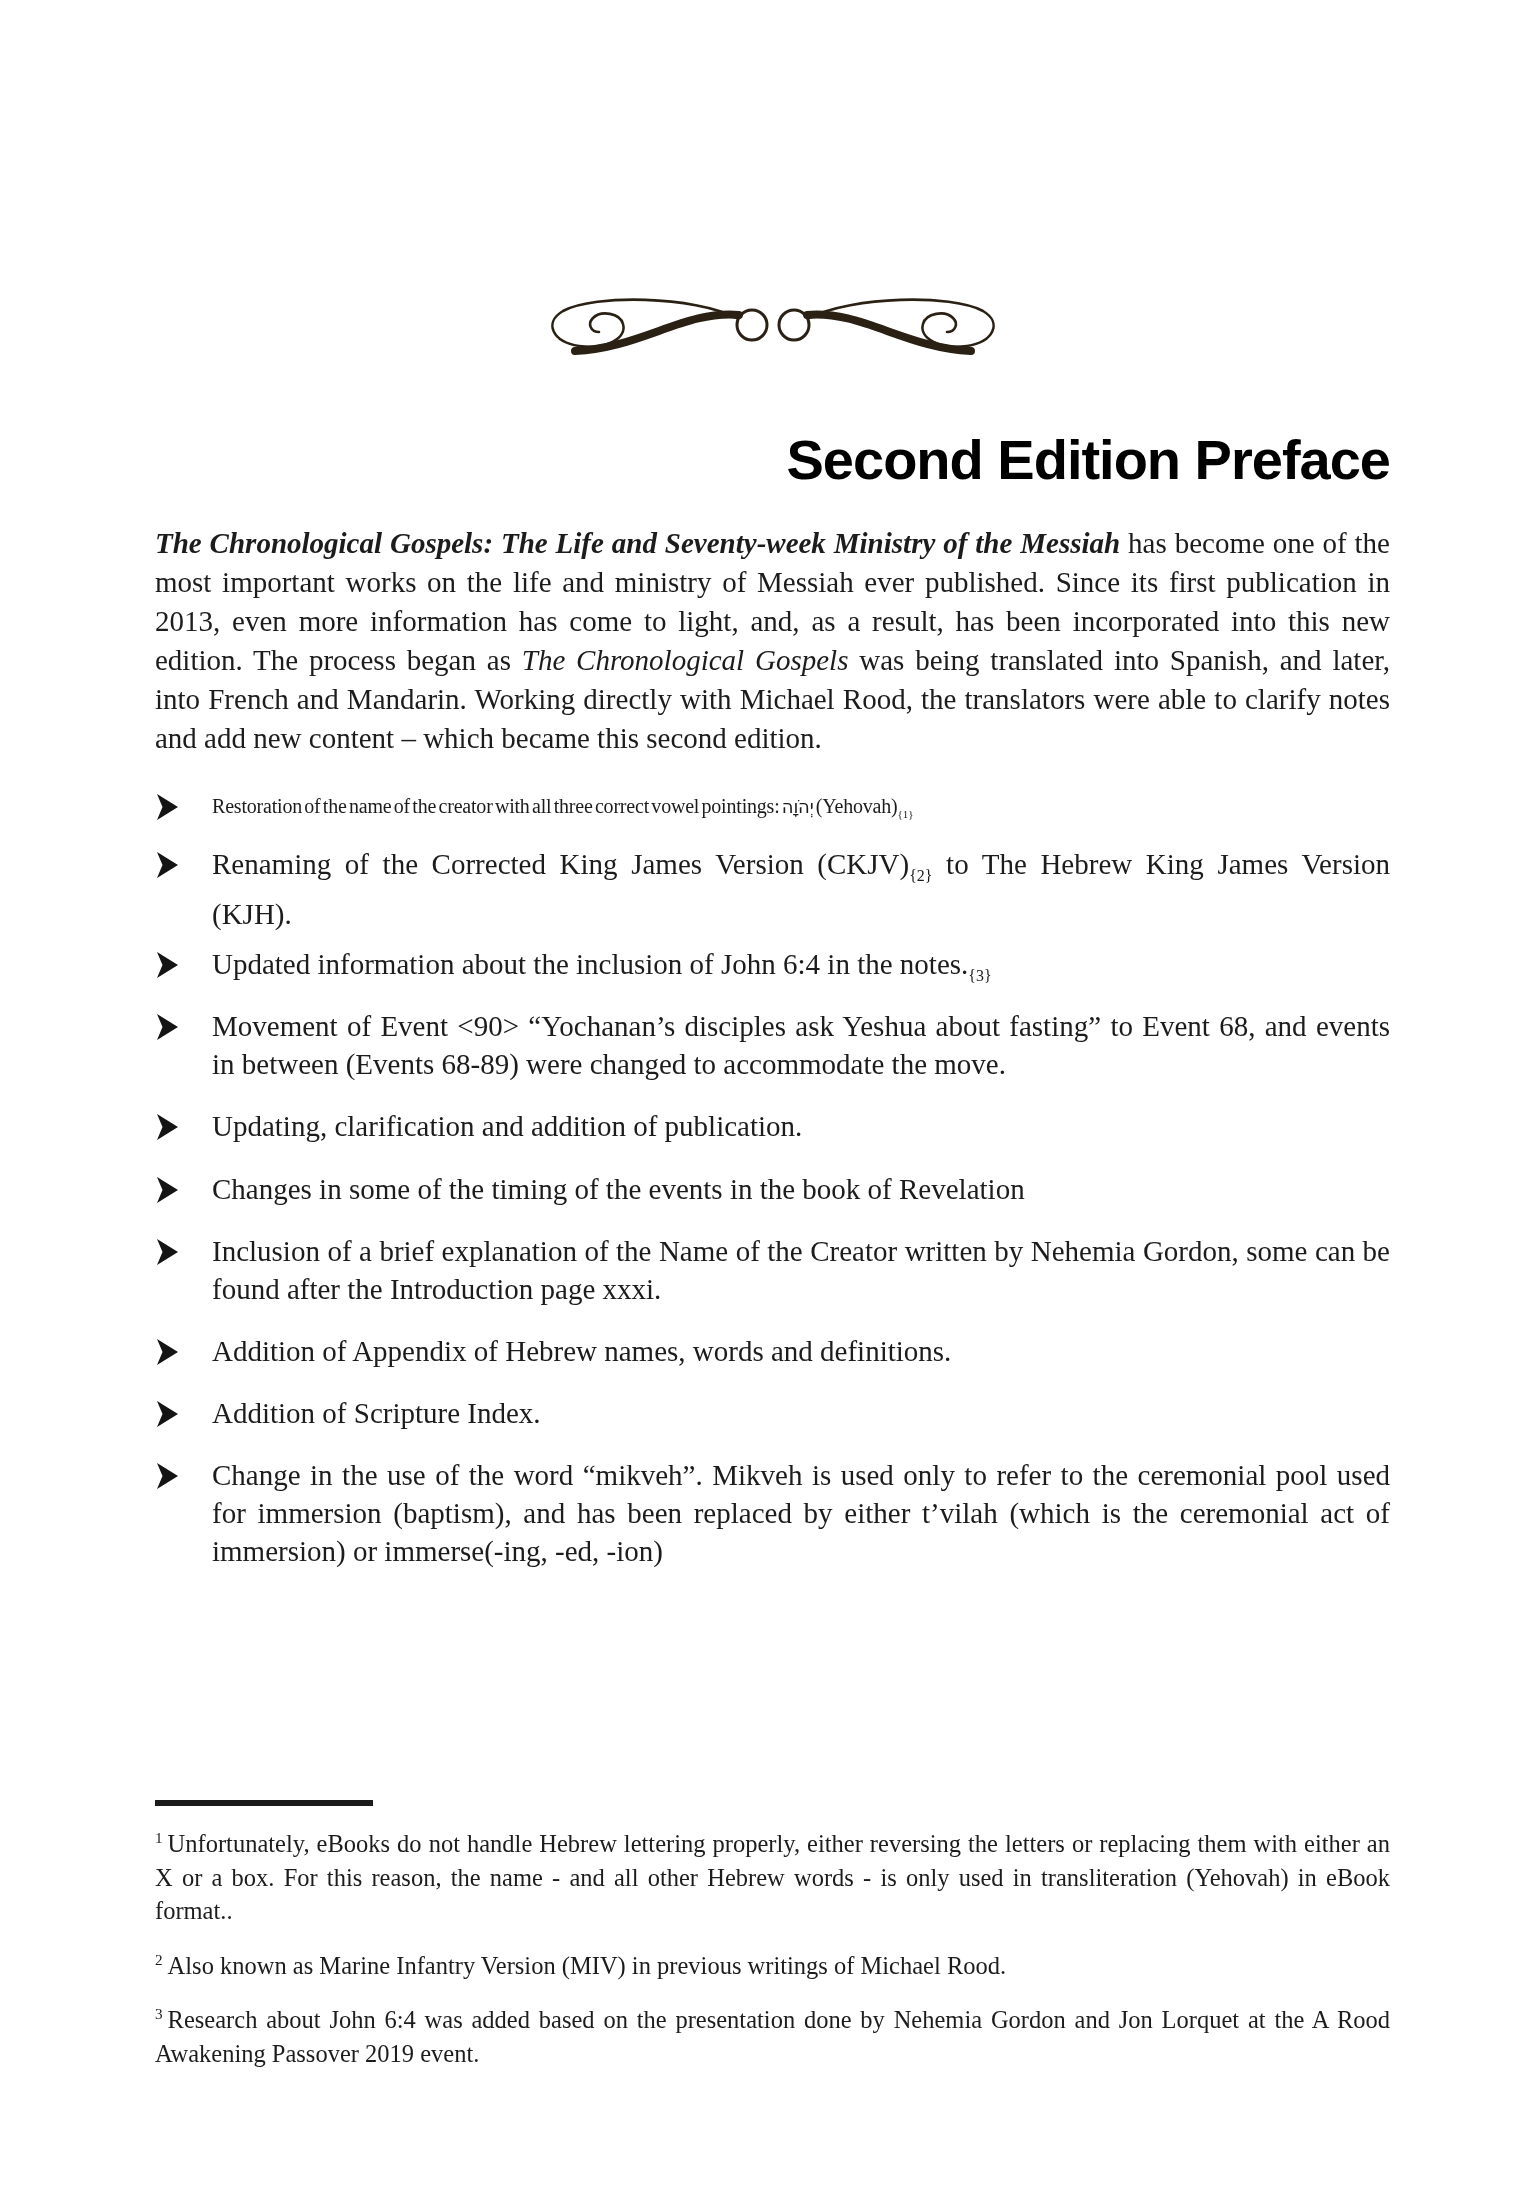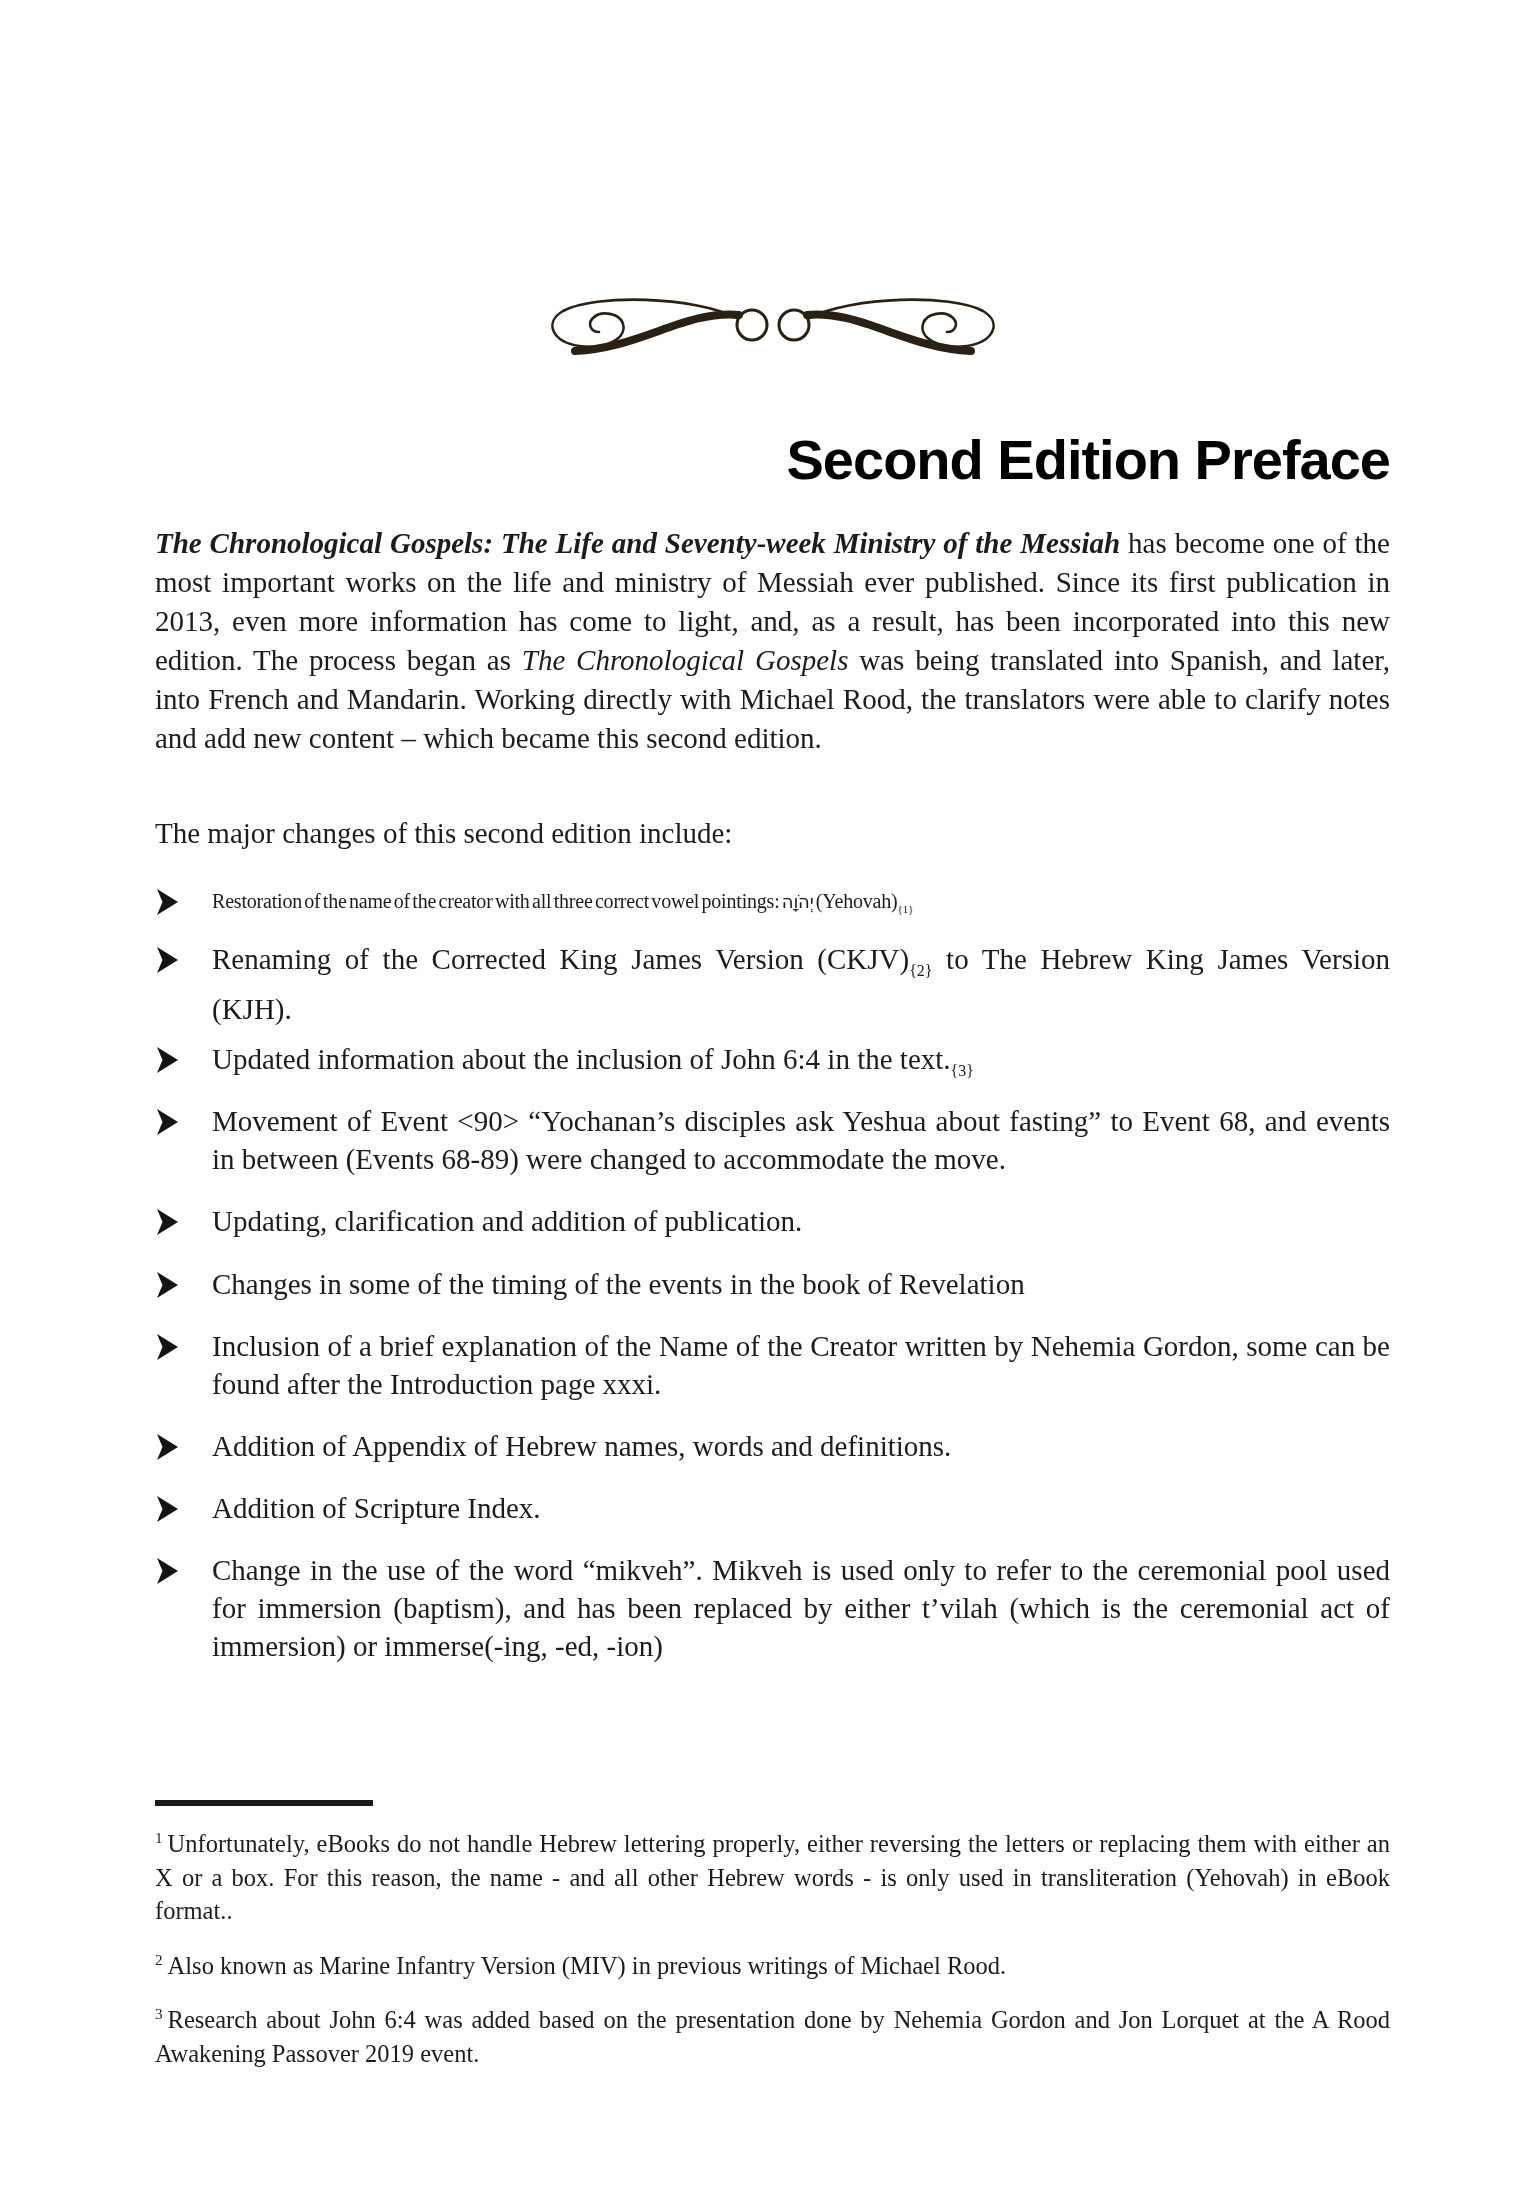--- a/index.html
+++ b/index.html
@@ -120,35 +120,34 @@
           <path d="M 42 57 C 108 54, 152 16, 206 21" stroke-width="8"></path>
         </g>
       </g>
     </svg>
   </div>
 
   <div class="page-title">Second Edition Preface</div>
 
   <p class="intro"><span class="bi">The Chronological Gospels: The Life and Seventy-week Ministry of the Messiah</span><span> has become one of the most important works on the life and ministry of Messiah ever published. Since its first publication in 2013, even more information has come to light, and, as a result, has been incorporated into this new edition. The process began as </span><span class="it">The Chronological Gospels</span><span> was being translated into Spanish, and later, into French and Mandarin. Working directly with Michael Rood, the translators were able to clarify notes and add new content – which became this second edition.</span></p>
 
-  <p class="changes-heading">The major changes of this second edition include:</p>
 
   <ul class="bullets">
 
       <li><svg class="bullet-icon" width="21" height="26" viewBox="0 0 21 26">
           <polygon points="0,0 21,13 0,26 5.5,13" fill="#141414"></polygon>
         </svg><span>Restoration of the name of the creator with all three correct vowel pointings: </span><span class="hebrew" lang="he">יְהֹוָה</span><span> (Yehovah)</span><span class="sub">{1}</span><span></span></li>
 
       <li><svg class="bullet-icon" width="21" height="26" viewBox="0 0 21 26">
           <polygon points="0,0 21,13 0,26 5.5,13" fill="#141414"></polygon>
         </svg><span>Renaming of the Corrected King James Version (CKJV)</span><span class="hebrew" lang="he"></span><span></span><span class="sub">{2}</span><span> to The Hebrew King James Version (KJH).</span></li>
 
       <li><svg class="bullet-icon" width="21" height="26" viewBox="0 0 21 26">
           <polygon points="0,0 21,13 0,26 5.5,13" fill="#141414"></polygon>
-        </svg><span>Updated information about the inclusion of John 6:4 in the text.</span><span class="hebrew" lang="he"></span><span></span><span class="sub">{3}</span><span></span></li>
+        </svg><span>Updated information about the inclusion of John 6:4 in the notes.</span><span class="hebrew" lang="he"></span><span></span><span class="sub">{3}</span><span></span></li>
 
       <li><svg class="bullet-icon" width="21" height="26" viewBox="0 0 21 26">
           <polygon points="0,0 21,13 0,26 5.5,13" fill="#141414"></polygon>
         </svg><span>Movement of Event &lt;90&gt; “Yochanan’s disciples ask Yeshua about fasting” to Event 68, and events in between (Events 68-89) were changed to accommodate the move.</span><span class="hebrew" lang="he"></span><span></span><span class="sub"></span><span></span></li>
 
       <li><svg class="bullet-icon" width="21" height="26" viewBox="0 0 21 26">
           <polygon points="0,0 21,13 0,26 5.5,13" fill="#141414"></polygon>
         </svg><span>Updating, clarification and addition of publication.</span><span class="hebrew" lang="he"></span><span></span><span class="sub"></span><span></span></li>
 
       <li><svg class="bullet-icon" width="21" height="26" viewBox="0 0 21 26">

